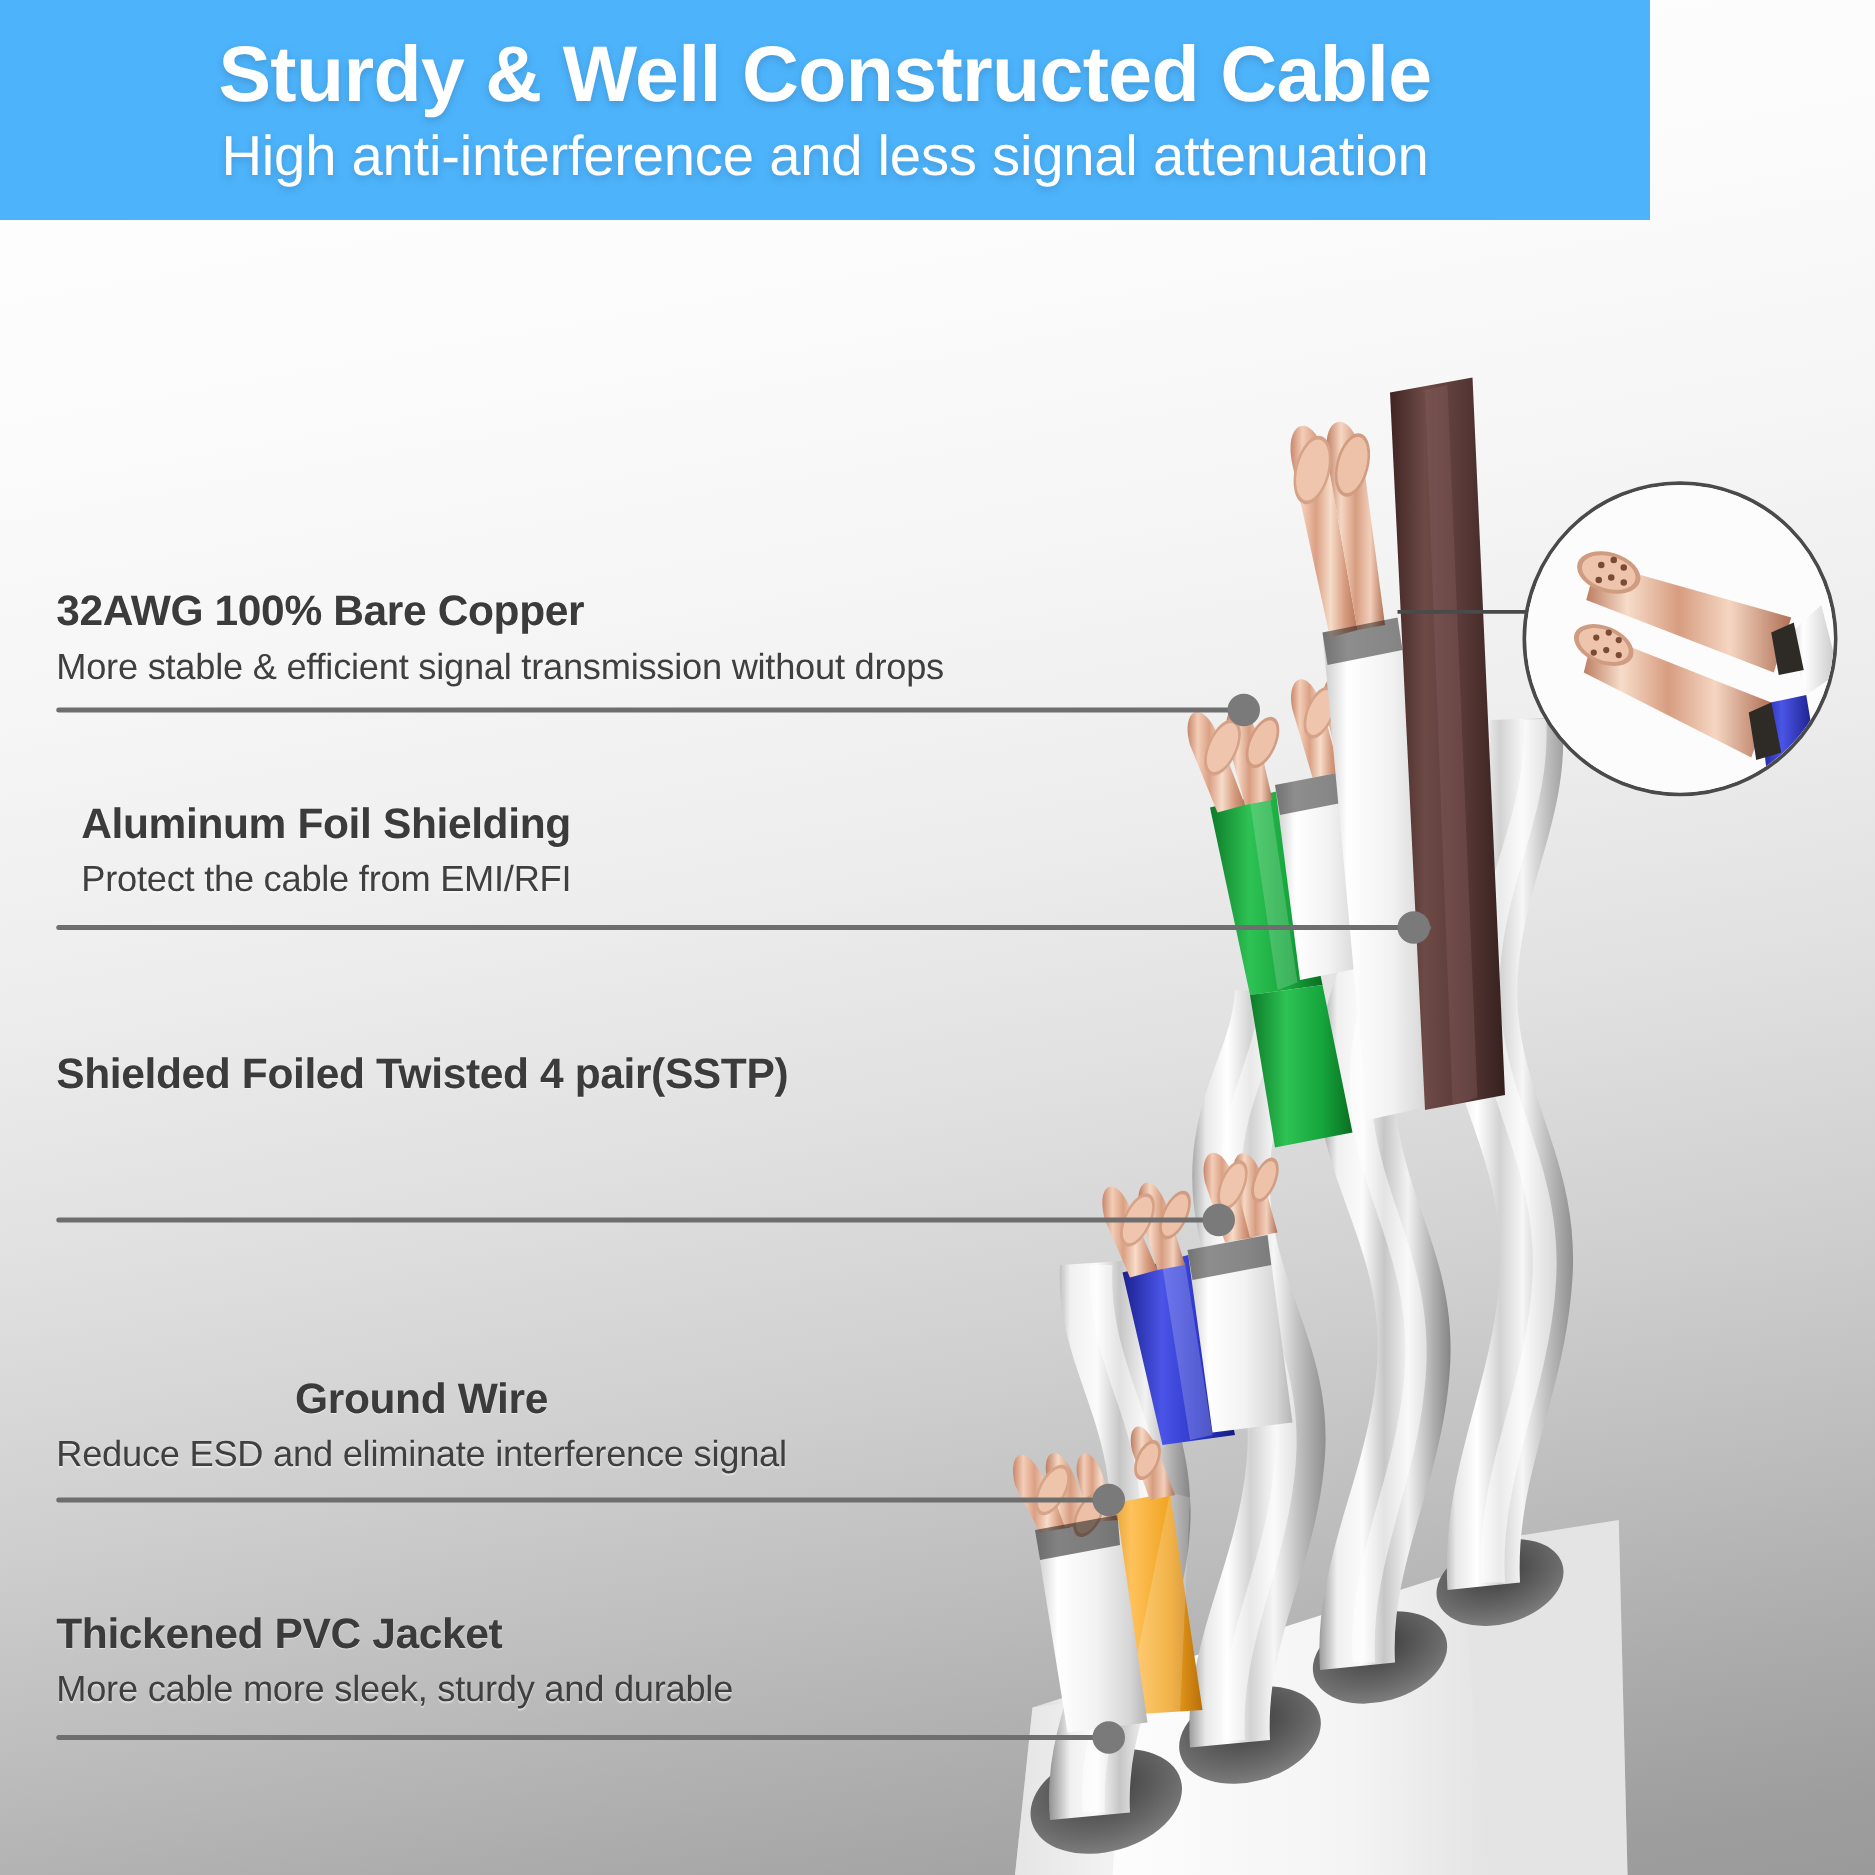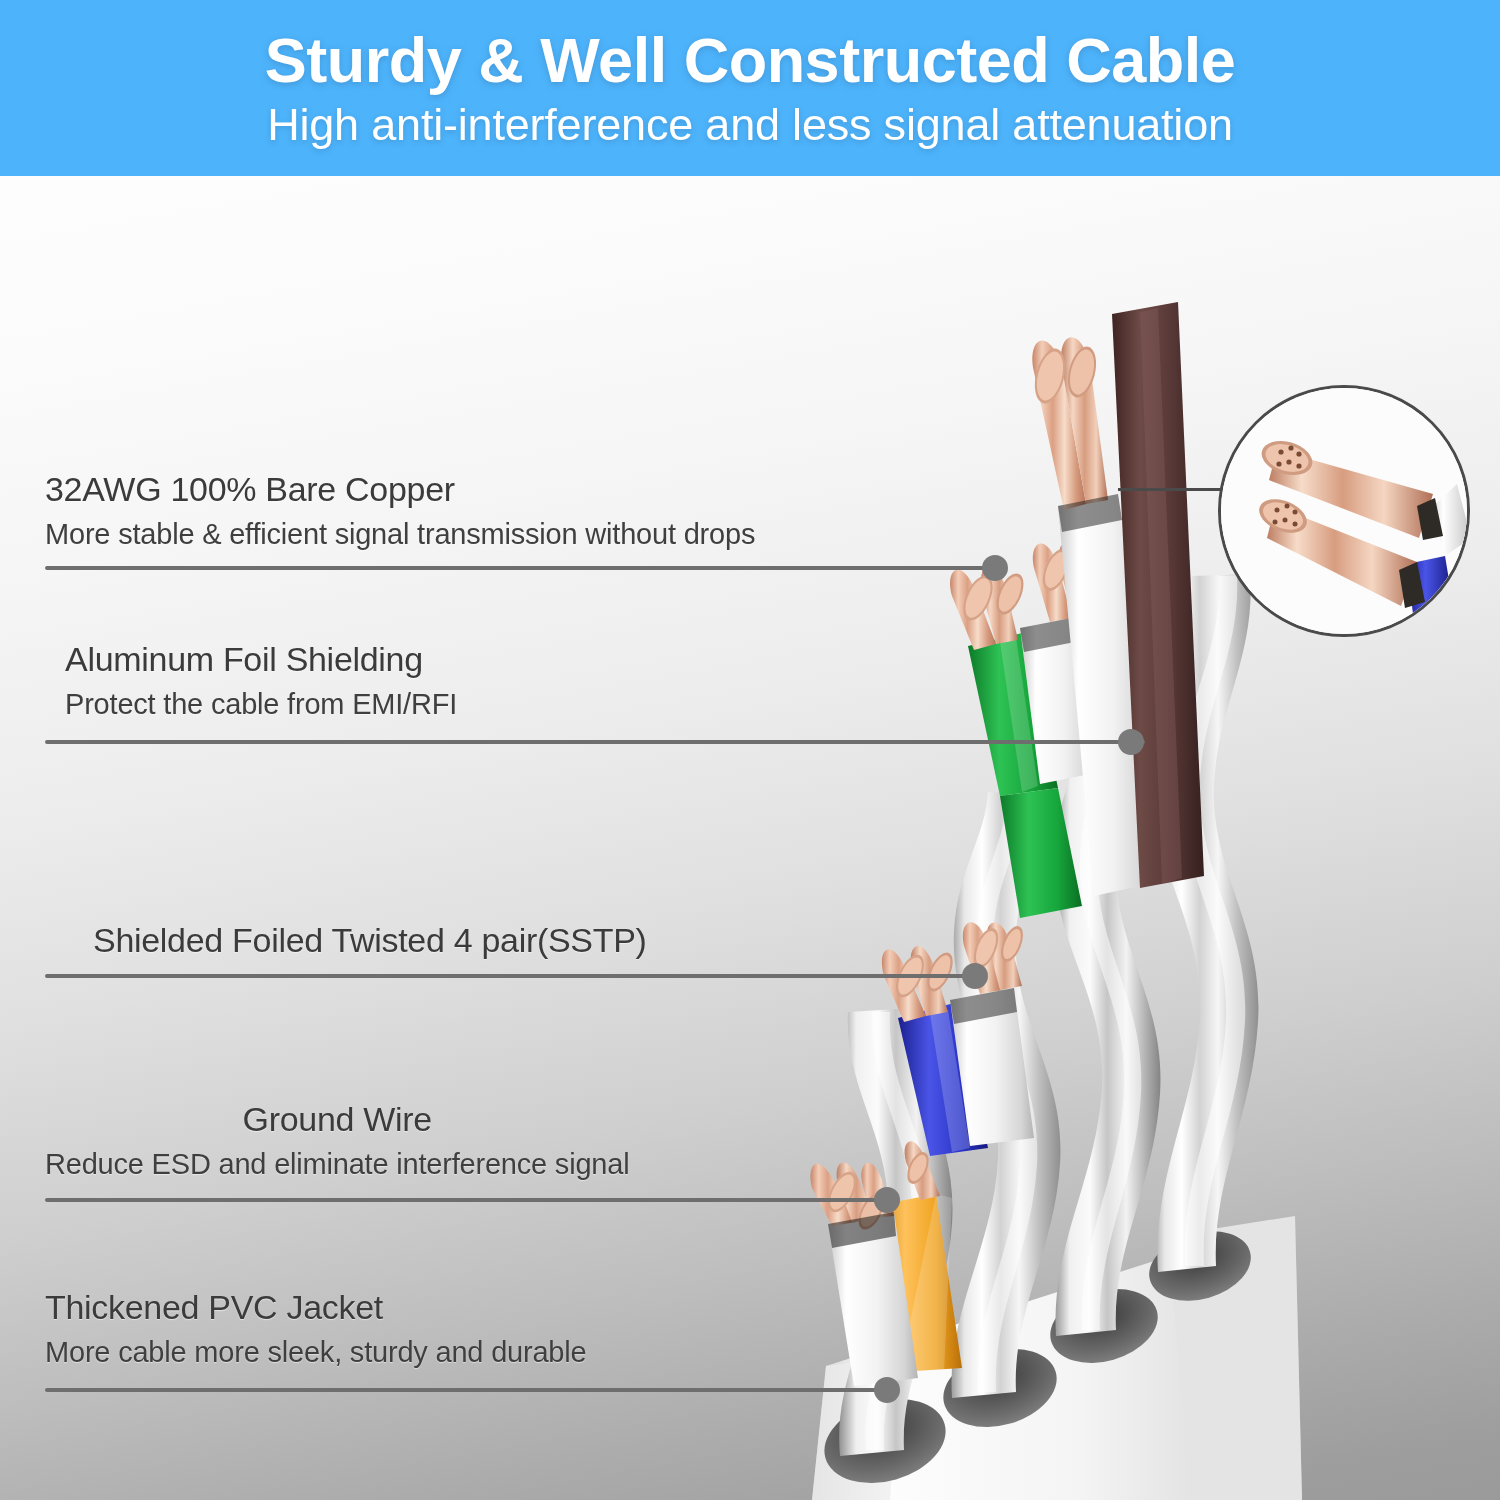--- a/index.html
+++ b/index.html
@@ -13,21 +13,21 @@
     width:1500px; height:1500px;
     background:linear-gradient(170deg,
        #ffffff 0%, #fcfcfc 18%, #f6f6f6 32%,
        #ededed 46%, #e0e0e0 58%, #cfcfcf 70%,
        #bdbdbd 80%, #ababab 89%, #9e9e9e 96%, #9a9a9a 100%);
     overflow:hidden;
   }
 
   
   #header {
-    position:absolute; left:0; top:0; width:1500px; height:176px;
+    position:absolute; left:0; top:0; width:1320px; height:176px;
     background:#4db3fa;
     display:flex; flex-direction:column;
     align-items:center; justify-content:center;
   }
   #header-title {
     font-size:63px; font-weight:bold; color:#ffffff;
     letter-spacing:-0.5px; line-height:1.0;
     text-shadow:0 2px 6px rgba(60,130,190,.55);
     white-space:nowrap;
   }
@@ -35,21 +35,21 @@
     margin-top:10px;
     font-size:45px; font-weight:normal; color:#ffffff;
     letter-spacing:-0.2px; line-height:1.0;
     text-shadow:0 2px 5px rgba(60,130,190,.5);
     white-space:nowrap;
   }
 
   
   .feature { position:absolute; left:45px; }
   .feat-title {
-    font-size:34px; font-weight:normal; color:#3b3b3b;
+    font-size:34px; font-weight:bold; color:#3b3b3b;
     letter-spacing:-0.3px; white-space:nowrap;
     text-shadow:0 1px 1px rgba(255,255,255,.55);
   }
   .feat-sub {
     margin-top:9px;
     font-size:29px; font-weight:normal; color:#3f3f3f;
     letter-spacing:-0.2px; white-space:nowrap;
     text-shadow:0 1px 1px rgba(255,255,255,.5);
   }
   .leader {
@@ -395,21 +395,21 @@
   <div class="leader" style="left:45px; top:566px; width:948px;"></div>
   <div class="leader-dot" style="left:982px; top:555px;"></div>
 
   <div class="feature" style="top:640px;margin-left:20px;">
     <div class="feat-title">Aluminum Foil Shielding</div>
     <div class="feat-sub">Protect the cable from EMI/RFI</div>
   </div>
   <div class="leader" style="left:45px; top:740px; width:1100px;"></div>
   <div class="leader-dot" style="left:1118px; top:729px;"></div>
 
-  <div class="feature" style="top:921px;margin-left:48px;">
+  <div class="feature" style="top:840px;">
     <div class="feat-title">Shielded Foiled Twisted 4 pair(SSTP)</div>
   </div>
   <div class="leader" style="left:45px; top:974px; width:930px;"></div>
   <div class="leader-dot" style="left:962px; top:963px;"></div>
 
   <div class="feature" style="top:1100px;text-align:center;">
     <div class="feat-title">Ground Wire</div>
     <div class="feat-sub">Reduce ESD and eliminate interference signal</div>
   </div>
   <div class="leader" style="left:45px; top:1198px; width:840px;"></div>

